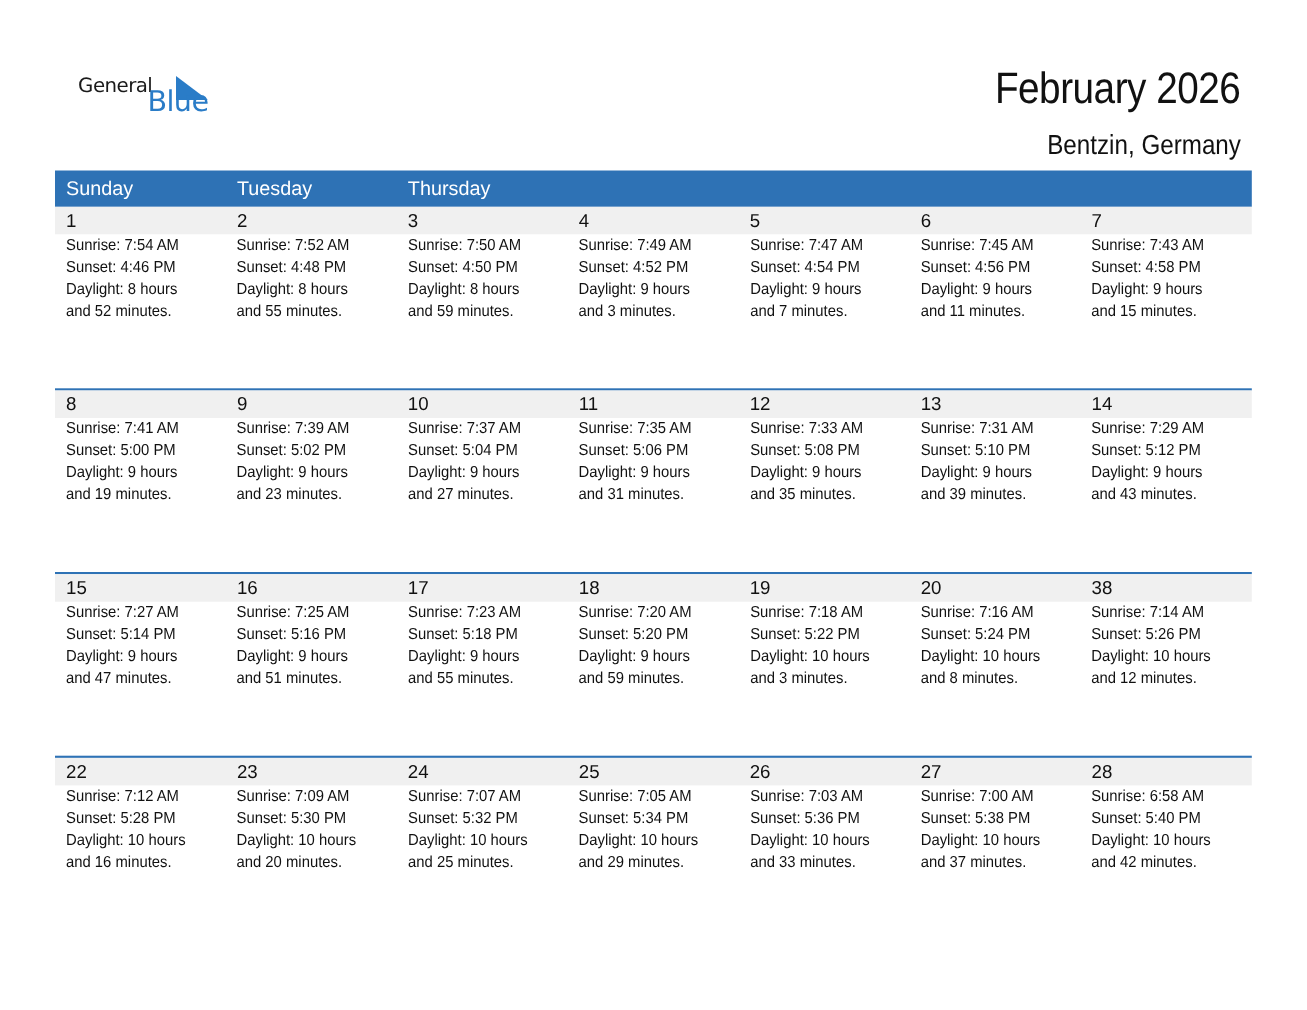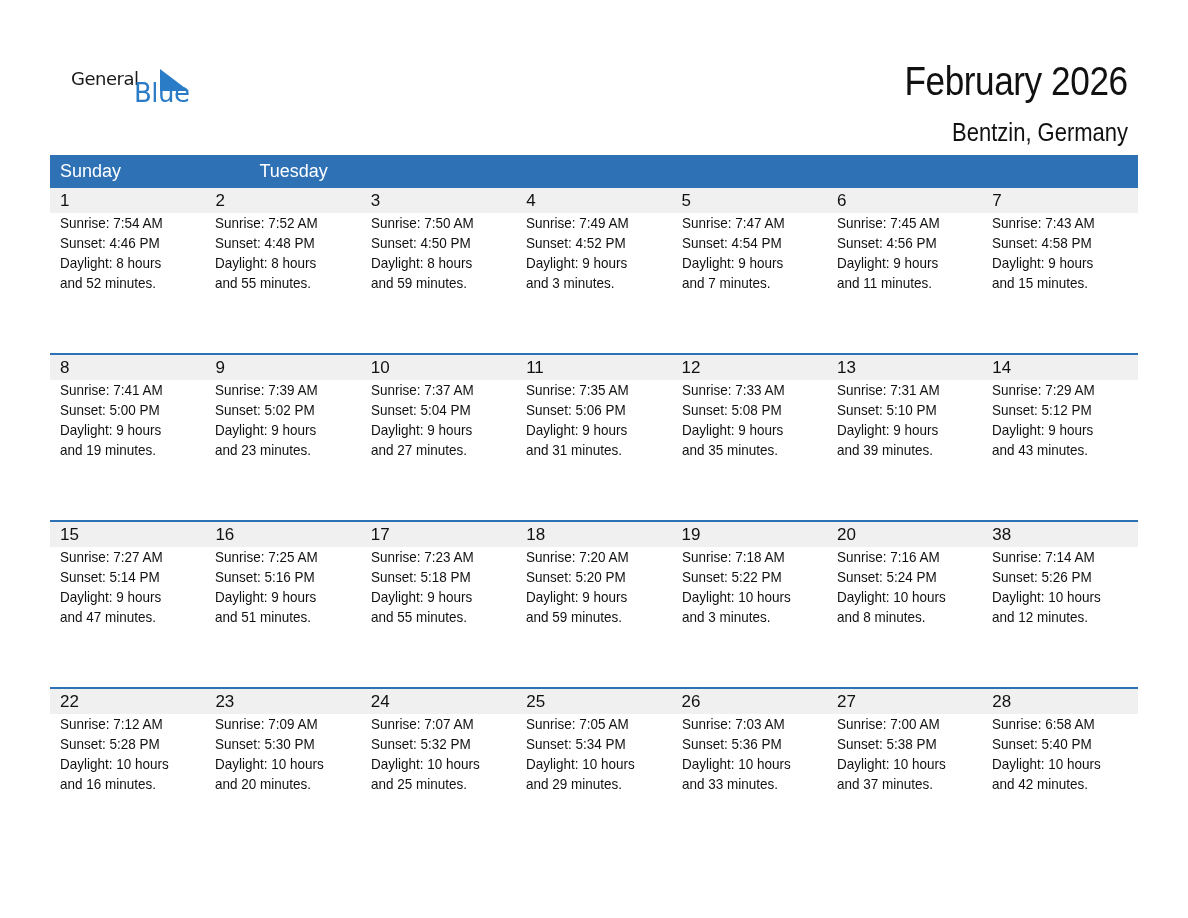--- a/index.html
+++ b/index.html
@@ -46,21 +46,21 @@
       position: absolute; right: 60px; top: 116px;
       font-size: 25px; color: #111;
       line-height: 32px;
       transform: scaleX(0.88); transform-origin: right center;
     }
     .calendar {
       position: absolute; left: 50px; top: 155px;
       width: 1088px;
     }
     .head-row {
-      display: flex; background: #2e72b5; height: 33px; gap: 44px;
+      display: flex; background: #2e72b5; height: 33px;
     }
     .head-cell {
       width: 155.4px; color: #ffffff; font-size: 18px;
       line-height: 33px; padding-left: 10px; box-sizing: border-box;
     }
     .week {
       position: relative; height: 165px;
     }
     .week.bordered { border-top: 2px solid #2e72b5; }
     .week-num-band {
@@ -90,20 +90,21 @@
   <span class="logo-blue">Blue</span>
 </div>
 
 <div class="title">February 2026</div>
 <div class="location">Bentzin, Germany</div>
 
 <div class="calendar">
   <div class="head-row">
     <div class="head-cell">Sunday</div>
     <div class="head-cell">Tuesday</div>
+    <div class="head-cell">Thursday</div>
   </div>
 
   <div id="weeks-container">
       <div class="week">
         <div class="week-num-band"></div>
         <div class="days">
           <div class="day">
             <div class="day-num">1</div>
             <div class="day-line">Sunrise: 7:54 AM</div>
             <div class="day-line">Sunset: 4:46 PM</div>

